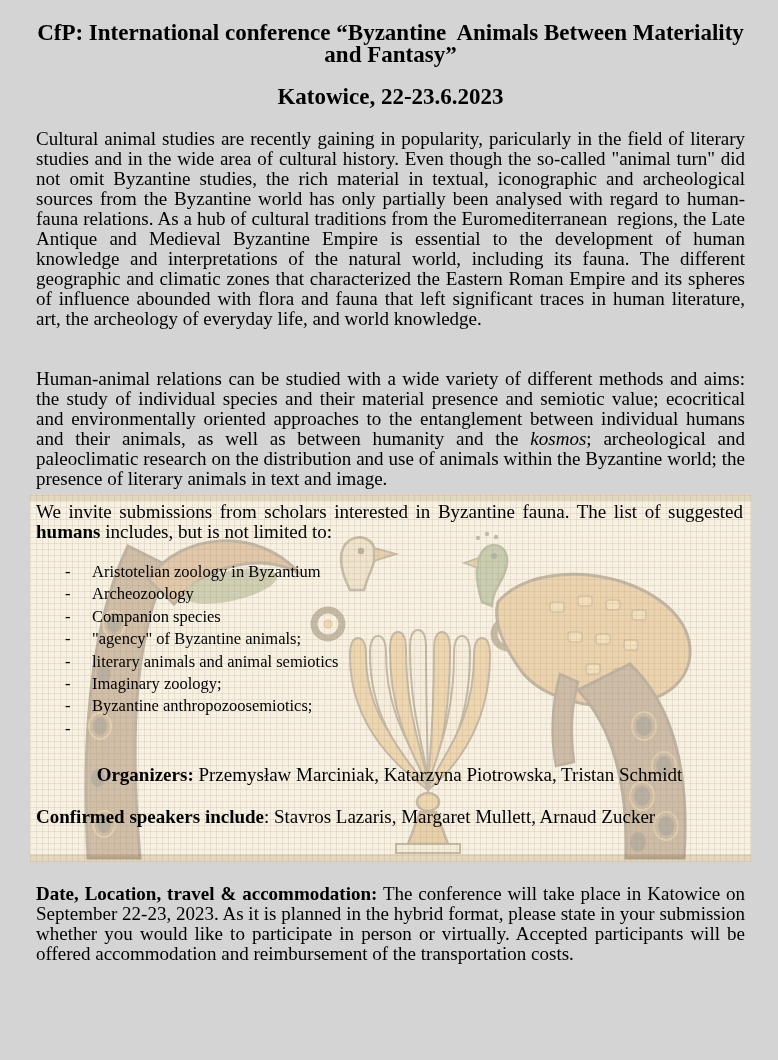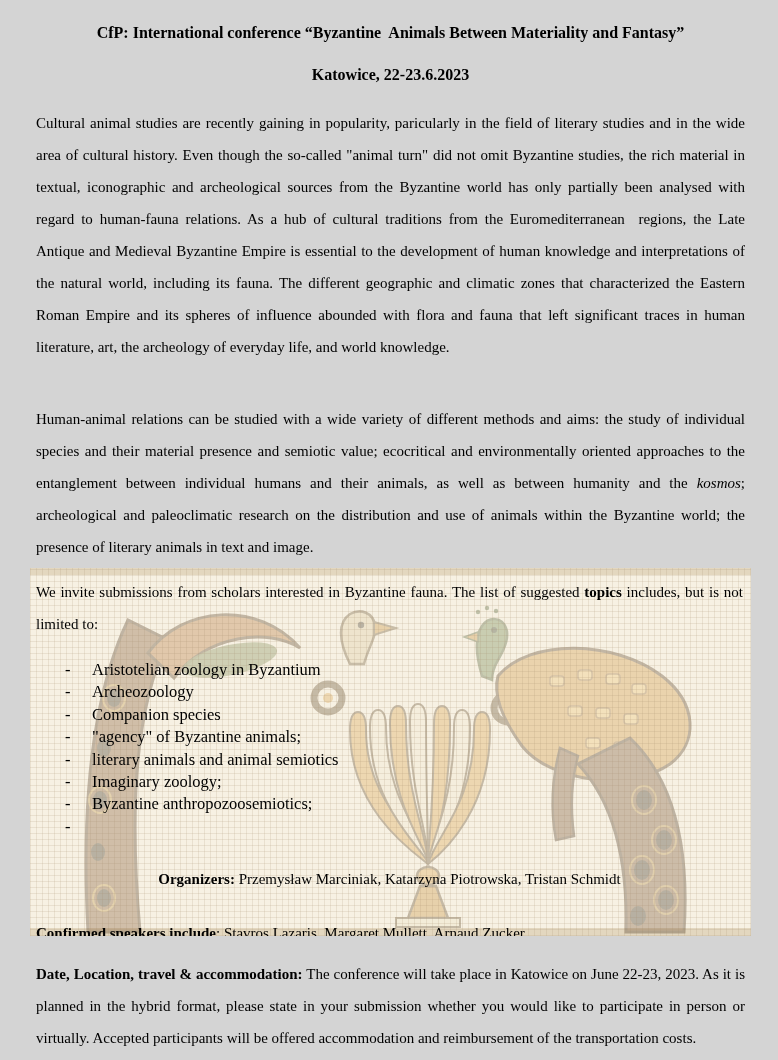--- a/index.html
+++ b/index.html
@@ -10,28 +10,28 @@
     font-family: "Liberation Serif", "DejaVu Serif", serif;
   }
   .page {
     width: 778px; height: 1060px;
     padding: 22px 33px 0 36px;
     overflow: hidden;
   }
   .title, .subtitle {
     font-weight: bold;
     text-align: center;
-    font-size: 16px;
+    font-size: 23px;
     line-height: 22px;
     white-space: pre-wrap;
   }
   .subtitle { margin-top: 20px; }
   .para {
-    font-size: 15px;
-    line-height: 32px;
+    font-size: 19px;
+    line-height: 20px;
     text-align: justify;
     white-space: pre-wrap;
   }
   .p1 { margin-top: 21px; }
   .p2 { margin-top: 40px; }
   .mosaic-box {
     position: relative;
     margin-left: -6px;
     margin-top: 5px;
     width: 721px;
@@ -148,21 +148,21 @@
           <ellipse cx="614" cy="232" rx="12" ry="14" fill="none" stroke="#c89a3a" stroke-width="2" opacity="0.7"></ellipse>
           <ellipse cx="634" cy="272" rx="12" ry="14" fill="none" stroke="#c89a3a" stroke-width="2" opacity="0.7"></ellipse>
           <ellipse cx="612" cy="302" rx="12" ry="14" fill="none" stroke="#c89a3a" stroke-width="2" opacity="0.7"></ellipse>
           <ellipse cx="636" cy="332" rx="12" ry="14" fill="none" stroke="#c89a3a" stroke-width="2" opacity="0.7"></ellipse>
         </g>
       </g>
     </svg>
     <div class="tiles"></div>
 
     <div class="box-content">
-      <div class="para"><span>We invite submissions from scholars interested in Byzantine fauna. The list of suggested </span><b>topics</b><span> includes, but is not limited to:</span></div>
+      <div class="para"><span>We invite submissions from scholars interested in Byzantine fauna. The list of suggested </span><b>humans</b><span> includes, but is not limited to:</span></div>
 
       <ul class="topics-list">
         <li>
             <span class="bullet">-</span>
             <span class="li-text">Aristotelian zoology in Byzantium</span>
           </li>
         <li>
             <span class="bullet">-</span>
             <span class="li-text">Archeozoology</span>
           </li>
@@ -190,16 +190,16 @@
             <span class="bullet">-</span>
           </li>
       </ul>
 
       <div class="para org-line"><b>Organizers:</b><span> Przemysław Marciniak, Katarzyna Piotrowska, Tristan Schmidt</span></div>
 
       <div class="para speakers-line"><b>Confirmed speakers include</b><span>: Stavros Lazaris, Margaret Mullett, Arnaud Zucker</span></div>
     </div>
   </div>
 
-  <div class="para logistics"><b>Date, Location, travel &amp; accommodation:</b><span> The conference will take place in Katowice on June 22-23, 2023. As it is planned in the hybrid format, please state in your submission whether you would like to participate in person or virtually. Accepted participants will be offered accommodation and reimbursement of the transportation costs.</span></div>
+  <div class="para logistics"><b>Date, Location, travel &amp; accommodation:</b><span> The conference will take place in Katowice on September 22-23, 2023. As it is planned in the hybrid format, please state in your submission whether you would like to participate in person or virtually. Accepted participants will be offered accommodation and reimbursement of the transportation costs.</span></div>
 
 
 </div>
 
 </body></html>

